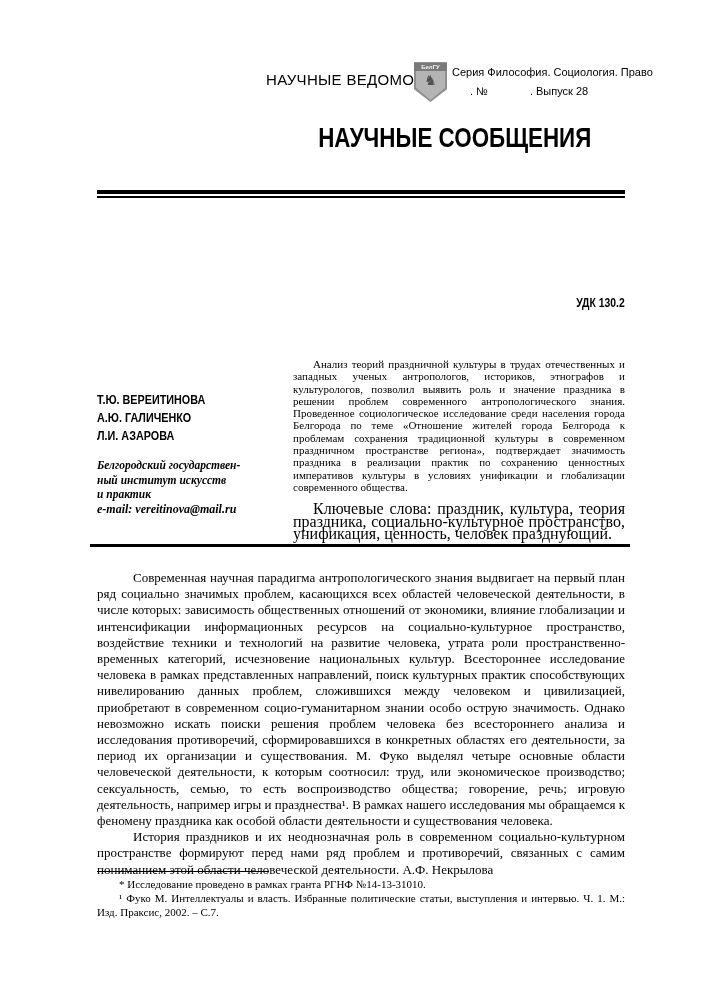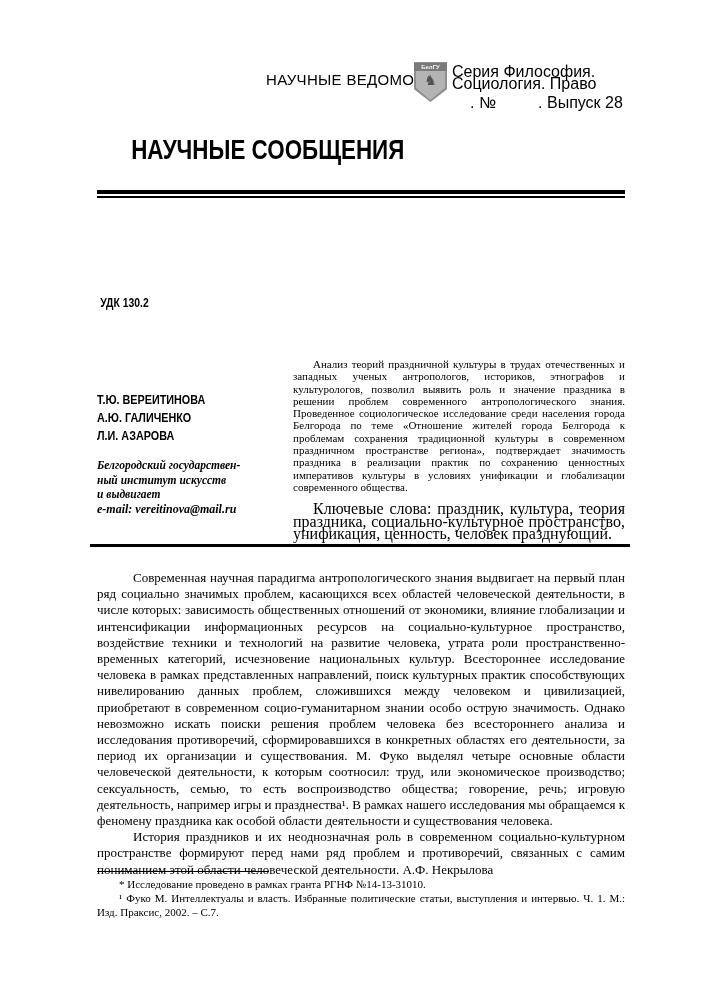--- a/index.html
+++ b/index.html
@@ -36,44 +36,44 @@
     font-size:6px; font-weight:700; color:#f2f2f2;
     background:#7a7a7a; text-align:center; line-height:8px;
   }
   .logo-emblem {
     position:absolute; left:0; right:0; top:10px;
     text-align:center; font-size:14px; line-height:18px; color:#4f4f4f;
   }
   .series {
     position:absolute; left:452px; top:66px; width:230px;
     font-family:"Liberation Sans", sans-serif;
-    font-size:16px; line-height:12px;
+    font-size:11px; line-height:12px;
   }
   .series-line2 { margin-top:7px; padding-left:18px; }
   .series-gap { display:inline-block; width:42px; }
   
   .condensed {
     font-family:"Liberation Sans", sans-serif;
     font-weight:700;
     display:inline-block;
     transform:scaleX(0.8);
   }
   .section-title-wrap {
-    position:absolute; left:97px; top:134px; width:528px;
-    text-align:left;
+    position:absolute; left:97px; top:122px; width:528px;
+    text-align:right;
   }
   .section-title-wrap .condensed {
     font-size:28px; letter-spacing:0px; transform-origin:center;
   }
   .double-rule { position:absolute; left:97px; top:190px; width:528px; }
   .rule-thick { height:4px; background:#000; }
   .rule-thin  { height:2px; background:#000; margin-top:2px; }
 
   .udc-wrap {
-    position:absolute; left:88px; top:293px; width:528px; text-align:left;
+    position:absolute; left:97px; top:293px; width:528px; text-align:right;
   }
   .udc-wrap .condensed { font-size:13px; transform-origin:right; }
 
   .article-title-wrap {
     position:absolute; left:97px; top:322px; width:528px; text-align:center;
   }
   .article-title-wrap .condensed { font-size:16px; transform-origin:center; }
   .article-title-wrap sup { font-size:9px; }
 
   
@@ -165,21 +165,21 @@
 
 
   <div class="columns">
     <div class="left-col">
       <div class="author-line"><span class="condensed">Т.Ю. ВЕРЕИТИНОВА</span></div>
       <div class="author-line"><span class="condensed">А.Ю. ГАЛИЧЕНКО</span></div>
       <div class="author-line"><span class="condensed">Л.И. АЗАРОВА</span></div>
       <div class="affiliation">
         <div>Белгородский государствен-</div>
         <div>ный институт искусств</div>
-        <div>и выдвигает</div>
+        <div>и практик</div>
       </div>
       <div class="email">e-mail: vereitinova@mail.ru</div>
     </div>
     <div class="right-col">
       <p class="abstract">Анализ теорий праздничной культуры в трудах отечественных и западных ученых антропологов, историков, этнографов и культурологов, позволил выявить роль и значение праздника в решении проблем современного антропологического знания. Проведенное социологическое исследование среди населения города Белгорода по теме «Отношение жителей города Белгорода к проблемам сохранения традиционной культуры в современном праздничном пространстве региона», подтверждает значимость праздника в реализации практик по сохранению ценностных императивов культуры в условиях унификации и глобализации современного общества.</p>
       <p class="keywords">Ключевые слова: праздник, культура, теория праздника, социально-культурное пространство, унификация, ценность, человек празднующий.</p>
     </div>
   </div>
 
   <div class="thick-rule"></div>

